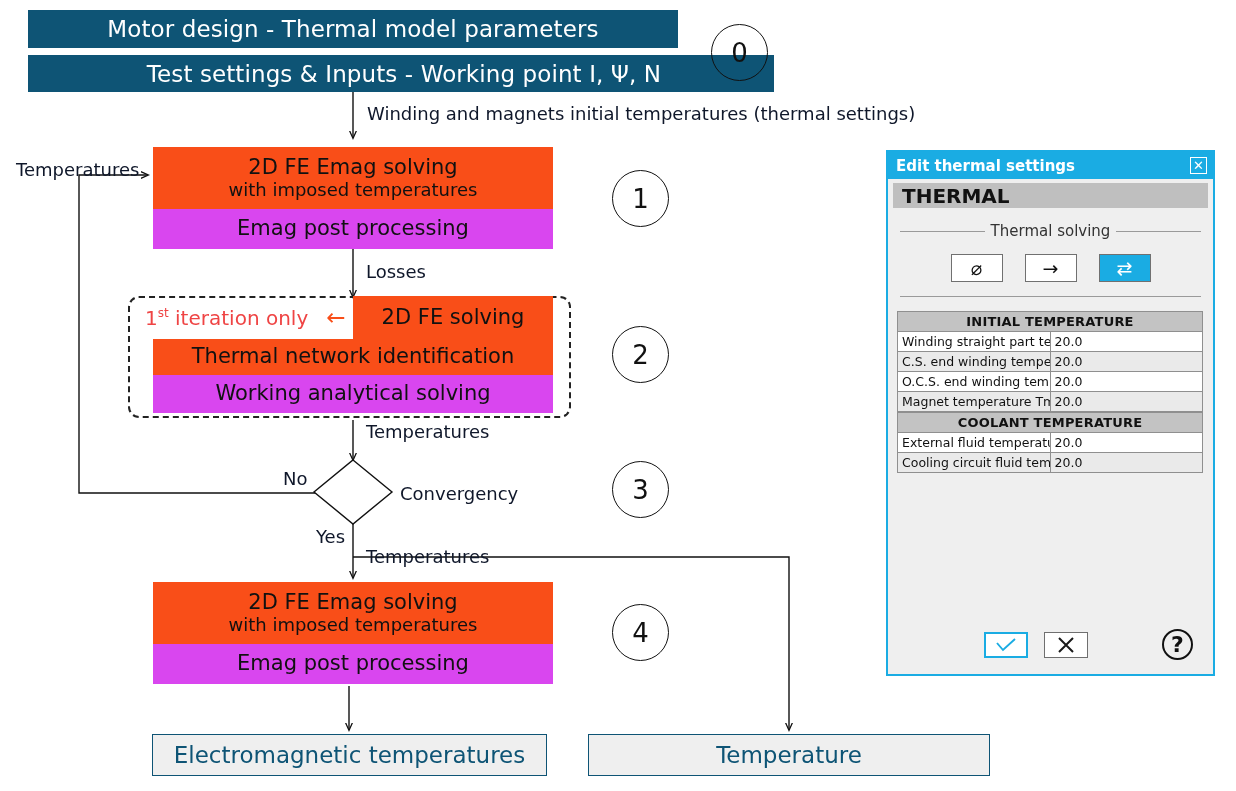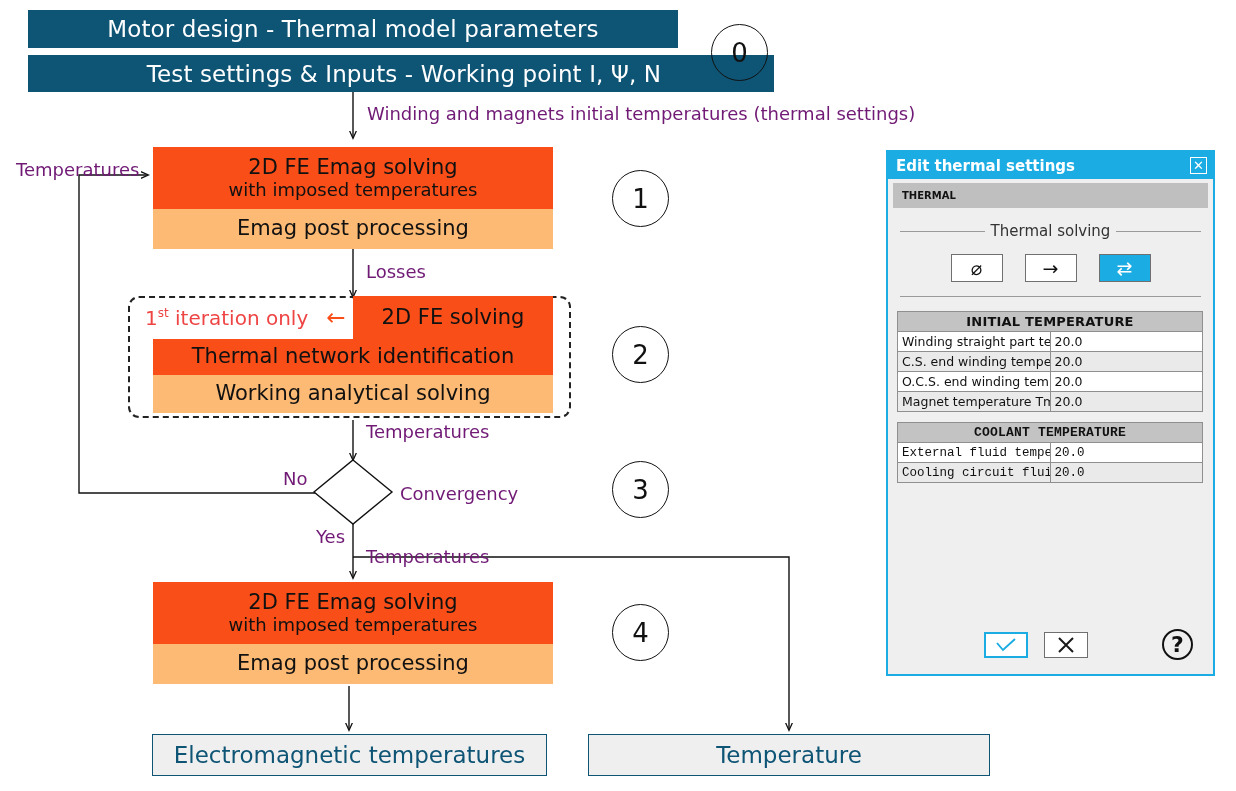--- a/index.html
+++ b/index.html
@@ -23,21 +23,21 @@
     white-space:nowrap;
   }
 
   
   .blk{
     display:flex;align-items:center;justify-content:center;
     text-align:center;line-height:1.12;
     color:#111111;
   }
   .blk-orange{background:#f94e18;}
-  .blk-gray{background:#fdba74;}
+  .blk-gray{background:#d946ef;}
   .blk-t1{font-size:21px;}
   .two-line{flex-direction:column;}
   .two-line .l1{font-size:21px;}
   .two-line .l2{font-size:18px;}
 
   
   .dashgroup{
     border:2px dashed #222222;
     border-radius:11px;
     box-sizing:border-box;
@@ -53,21 +53,21 @@
 
   
   .stepcircle{
     border:1.6px solid #111;border-radius:50%;
     display:flex;align-items:center;justify-content:center;
     font-size:26px;color:#111;background:transparent;
   }
 
   
   .edgelbl{
-    font-size:17px;color:#701a75;white-space:nowrap;
+    font-size:17px;color:#0f172a;white-space:nowrap;
   }
   .edgelbl-lg{font-size:18px;}
 
   
   .outbox{
     border:1.5px solid #0e5475;background:#efefef;
     color:#0e5475;font-size:23px;
     display:flex;align-items:center;justify-content:center;
     box-sizing:border-box;white-space:nowrap;
   }
@@ -88,21 +88,21 @@
   }
   .dlg-close{
     width:17px;height:17px;border:1.6px solid #ffffff;
     display:flex;align-items:center;justify-content:center;
     font-size:13px;line-height:1;color:#ffffff;box-sizing:border-box;
     font-weight:bold;
   }
   .dlg-tabbar{
     margin:4px 5px 0 5px;height:25px;background:#bfbfbf;
     display:flex;align-items:center;padding-left:9px;
-    font-size:10px;font-weight:bold;color:#111;box-sizing:border-box;
+    font-size:20px;font-weight:bold;color:#111;box-sizing:border-box;
   }
   .fieldset{
     margin:14px 12px 0 12px;position:relative;
   }
   .fs-legendrow{
     display:flex;align-items:center;gap:6px;font-size:15px;color:#333;
   }
   .fs-line{flex:1;height:1px;background:#9a9a9a;}
   .solvebtns{
     display:flex;gap:22px;justify-content:center;margin-top:14px;
@@ -327,21 +327,21 @@
           <td class="lbl">O.C.S. end winding temperature (°C)</td>
           <td class="val">20.0</td>
         </tr>
         <tr>
           <td class="lbl alt">Magnet temperature Tmag (°C)</td>
           <td class="val alt">20.0</td>
         </tr>
       </tbody>
     </table>
 
-    <table class="tbl" style="margin-top:10px;font-family:Liberation Mono, monospace;">
+    <table class="tbl" style="">
       <thead>
         <tr>
             <th colspan="2">COOLANT TEMPERATURE</th>
           </tr>
       </thead>
       <tbody>
         <tr>
           <td class="lbl">External fluid temperature (°C)</td>
           <td class="val">20.0</td>
         </tr>

